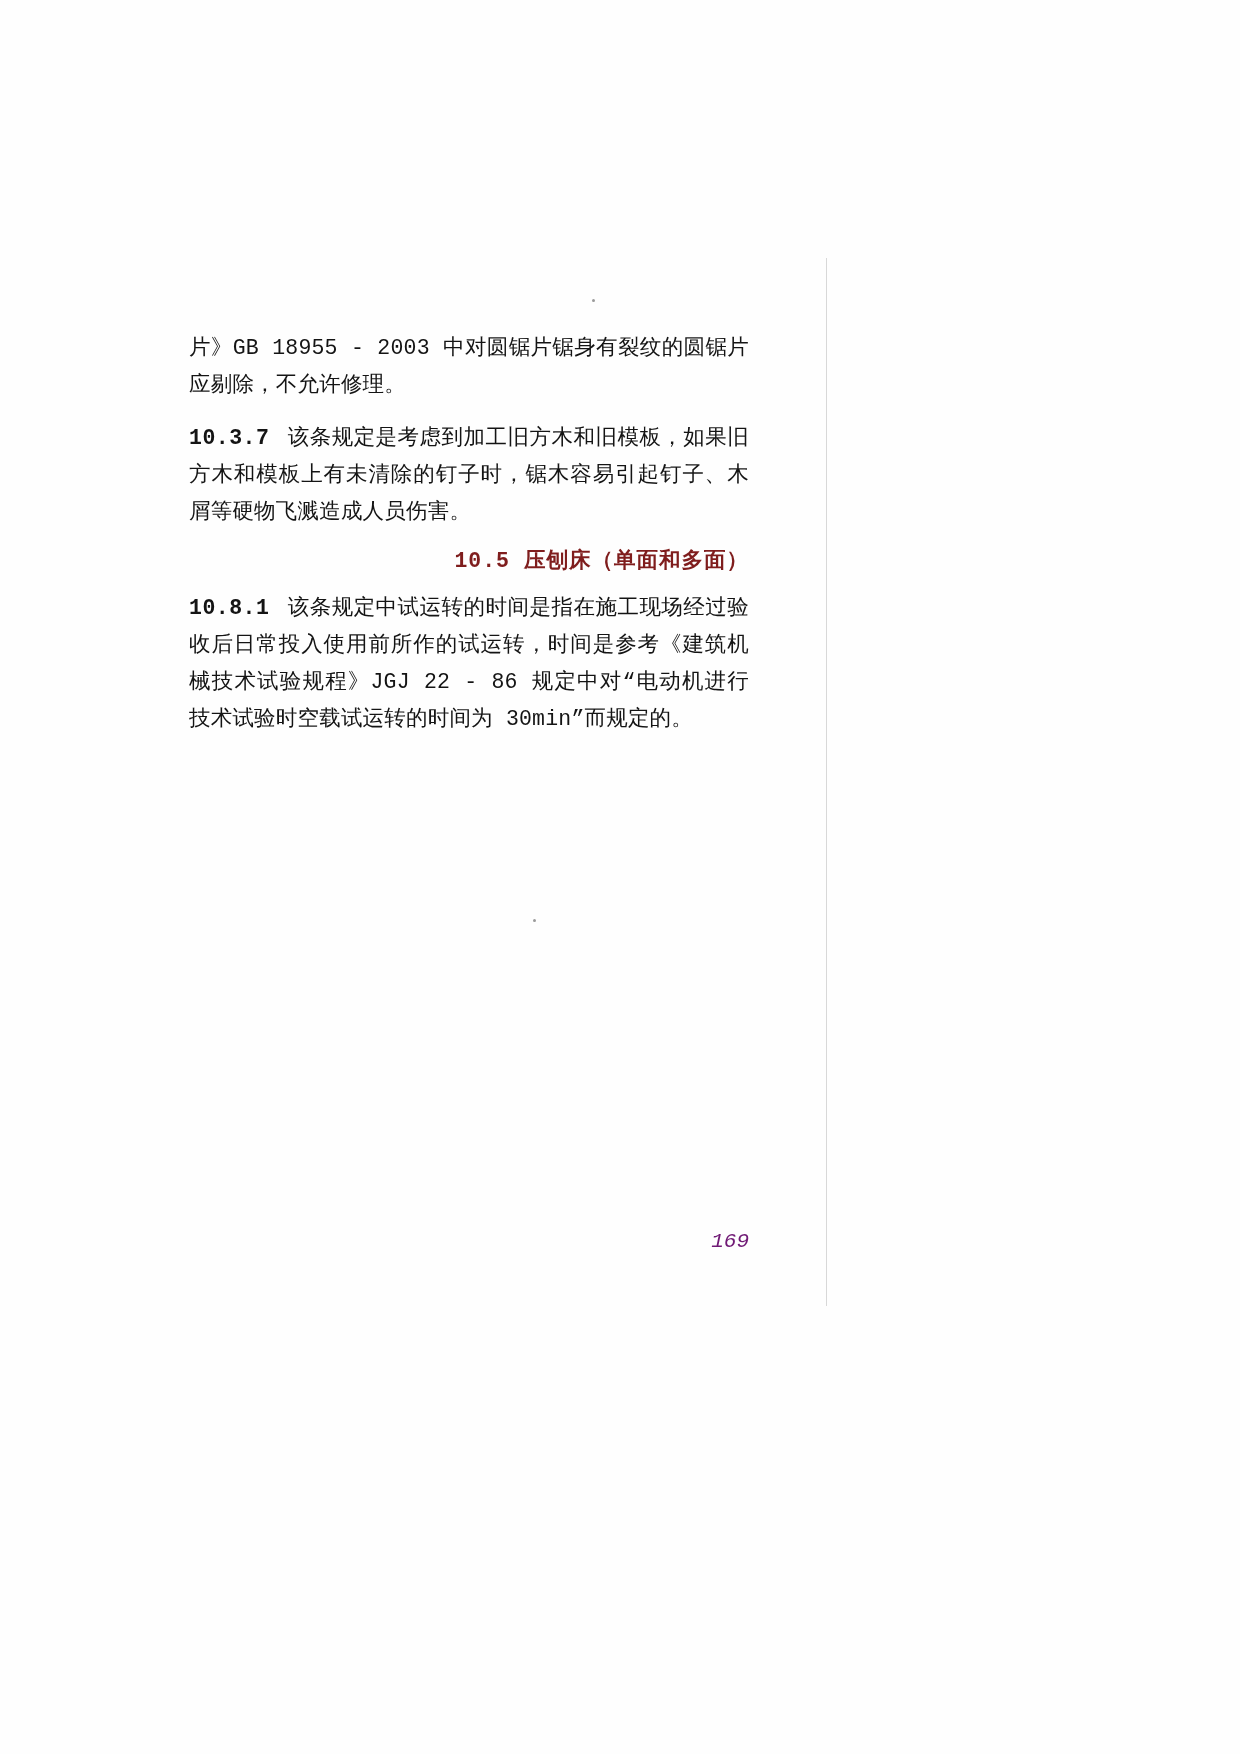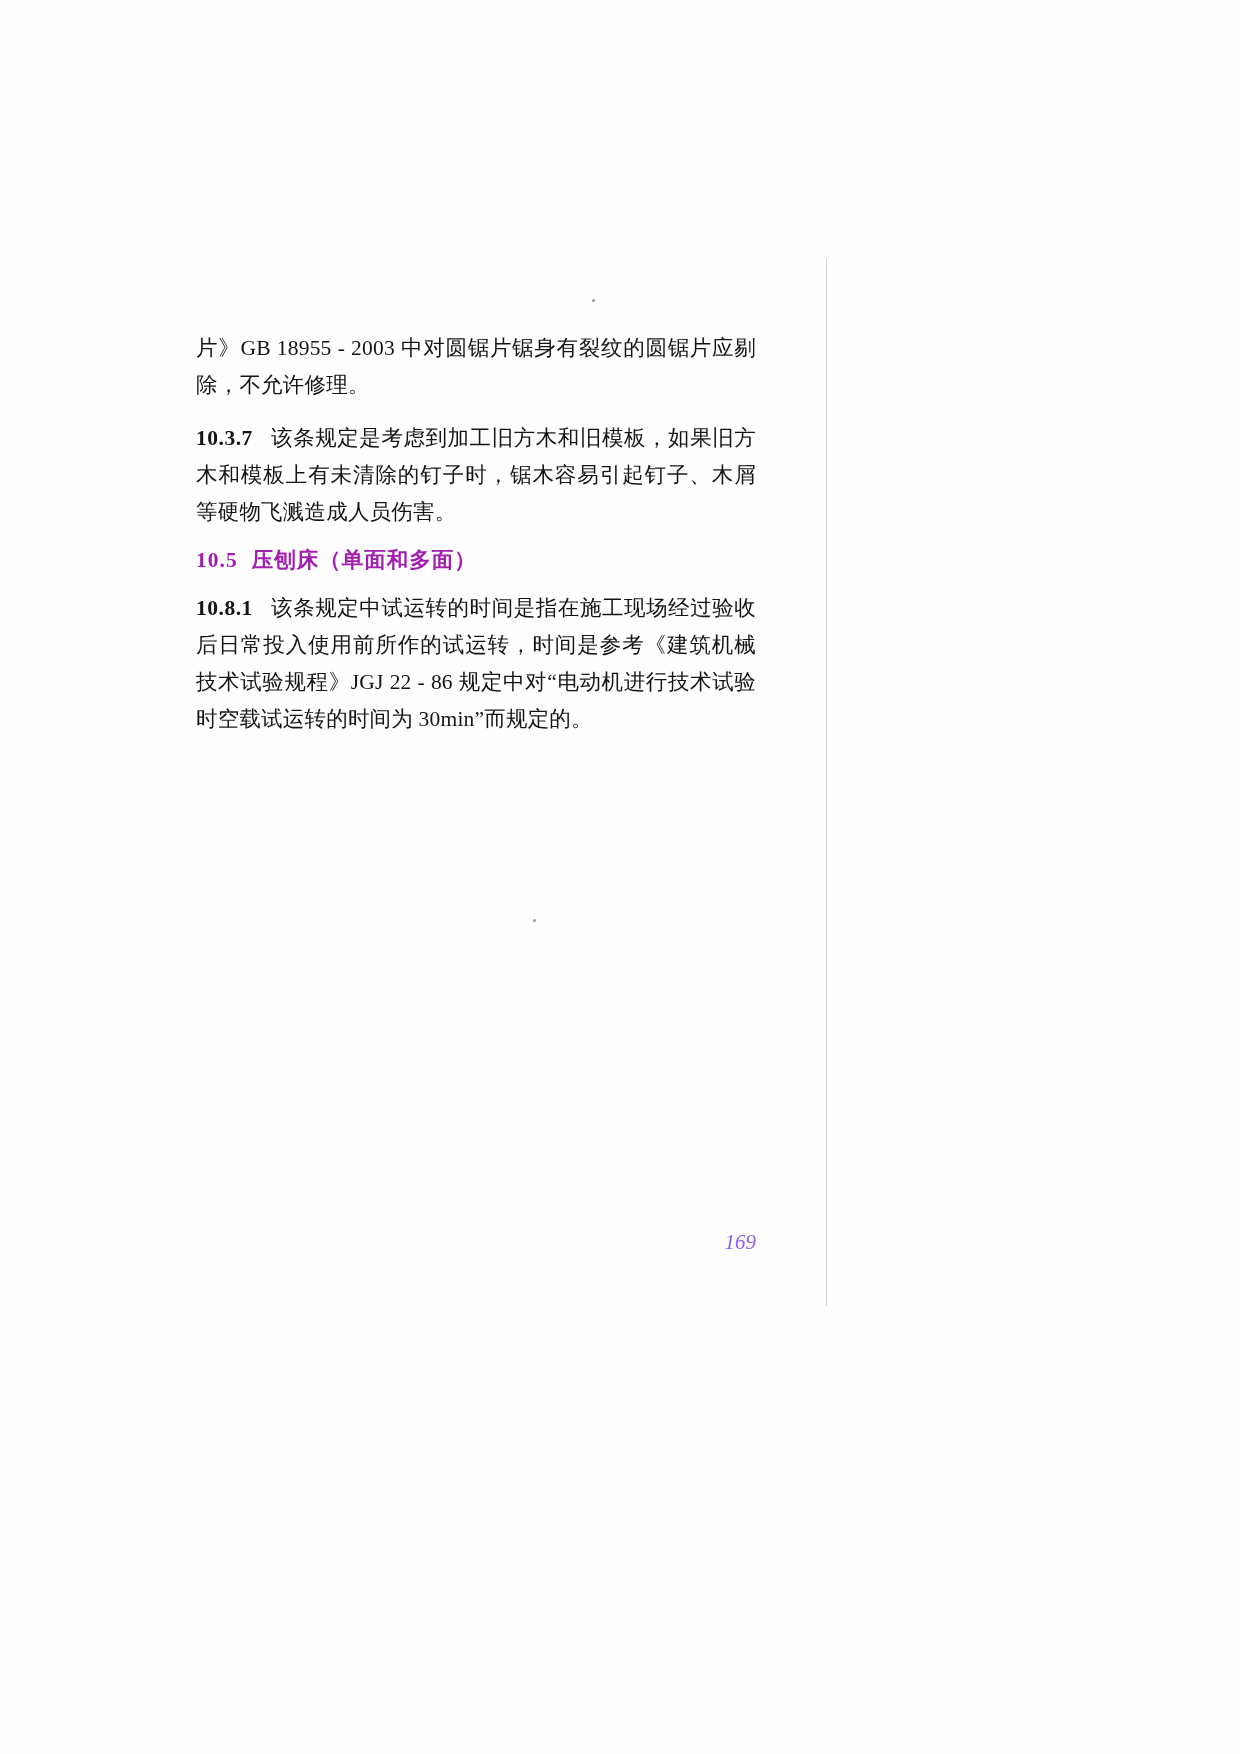--- a/index.html
+++ b/index.html
@@ -30,23 +30,24 @@
     position: absolute;
     left: 826px;
     top: 258px;
     width: 1px;
     height: 1048px;
     background: #d8d8d8;
   }
 
   .content {
     position: absolute;
-    left: 196px;
+    left: 189px;
     top: 330px;
     width: 560px;
+    font-family: Liberation Mono, monospace;
   }
 
   
   .speck {
     position: absolute;
     background: #9a9a9a;
     border-radius: 50%;
   }
   .speck-1 { left: 592px; top: 299px; width: 3px; height: 3px; }
   .speck-2 { left: 533px; top: 919px; width: 3px; height: 3px; }
@@ -72,43 +73,43 @@
 
   .clause-gap {
     display: inline-block;
     width: 18px;
   }
 
   h2.section-heading {
     margin: 14px 0 16px 0;
     font-size: 21.5px;
     font-weight: bold;
-    text-align: left;
+    text-align: right;
     letter-spacing: 1px;
-    color: #a21caf;
+    color: #7f1d1d;
   }
 
   h2.section-heading .sp {
     display: inline-block;
     width: 14px;
   }
 
   h2.section-heading.wide .ch {
     letter-spacing: 10px;
   }
 
   .page-number {
     position: absolute;
     right: 0;
     top: 900px;
     width: 560px;
     text-align: right;
     font-size: 21px;
     font-style: italic;
-    color: #8b5cf6;
+    color: #701a75;
   }
 </style>
 </head>
 <body>
 
 <div class="page">
 
   <div class="scan-edge"></div>
   <div class="speck speck-1"></div>
   <div class="speck speck-2"></div>

